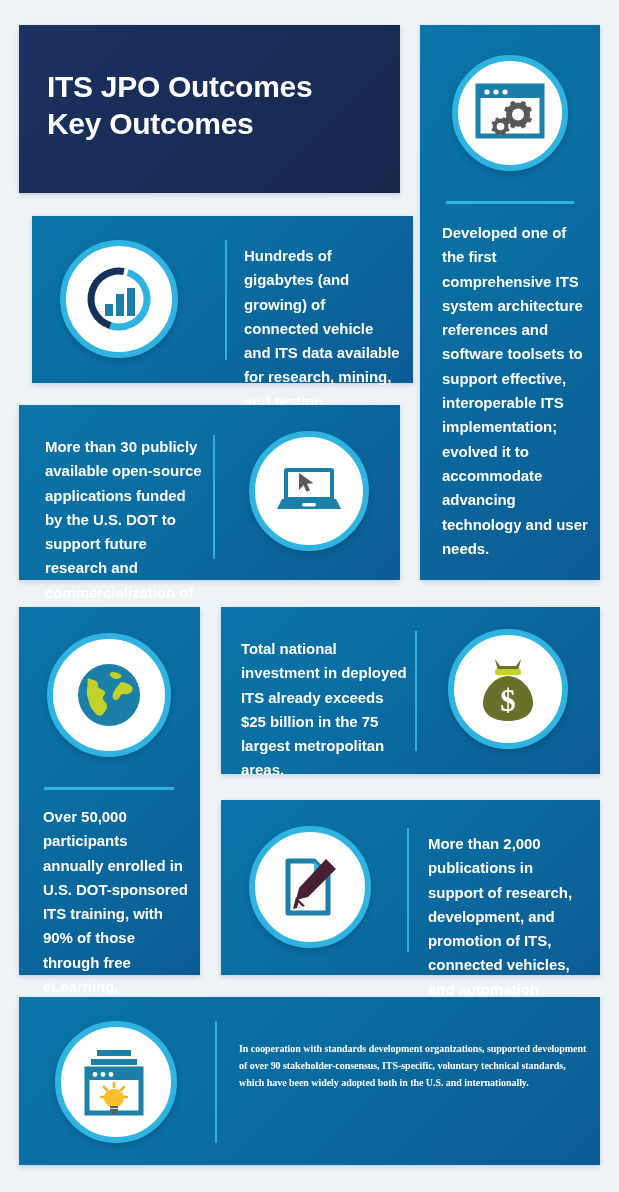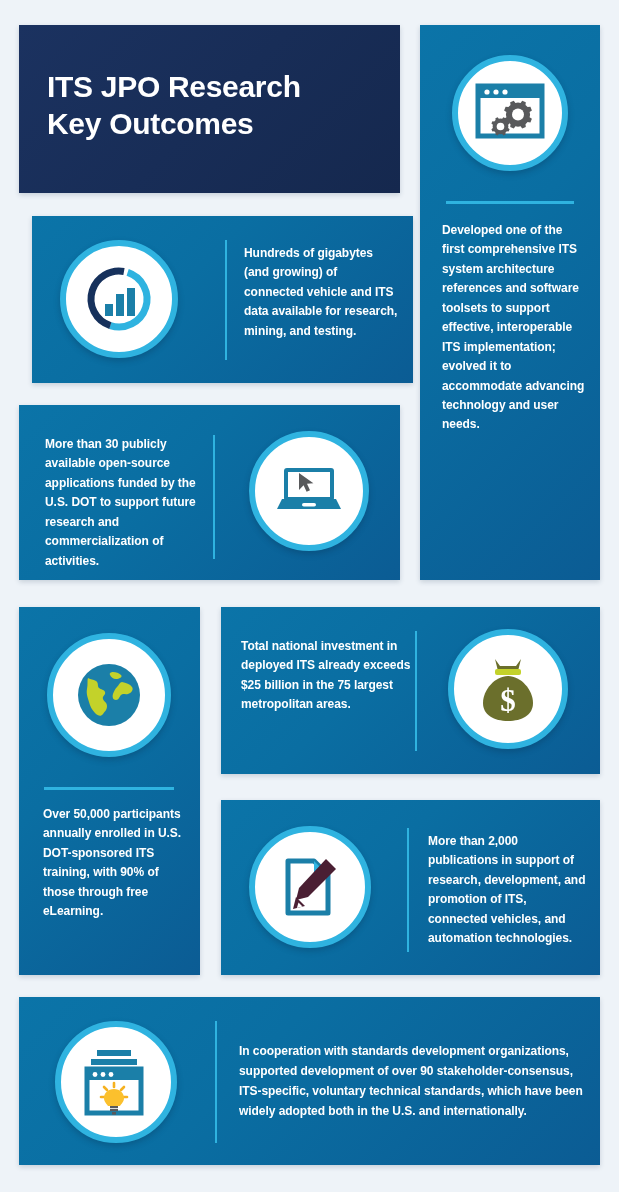--- a/index.html
+++ b/index.html
@@ -33,21 +33,21 @@
     font-weight:bold;
     line-height:1.22;
     letter-spacing:-0.3px;
   }
 
   
   .body-text{
     position:absolute;
     color:#ffffff;
     font-weight:bold;
-    font-size:12px;
+    font-size:15px;
     line-height:1.62;
     letter-spacing:-0.05px;
   }
 
   
   .vdiv{position:absolute;width:2px;background:#2fb3e0;}
   .hdiv{position:absolute;height:3px;background:#2fb3e0;}
 
   
   .icon-wrap{position:absolute;}
@@ -88,30 +88,30 @@
   #money-icon-wrap{left:227px;top:22px;width:120px;height:120px;position:absolute;}
 
   #pubs-card{left:221px;top:800px;width:379px;height:175px;}
   #pubs-icon-wrap{left:28px;top:26px;width:122px;height:122px;position:absolute;}
   #pubs-div{left:186px;top:28px;height:124px;}
   #pubs-text{left:207px;top:32px;width:160px;}
 
   #standards-card{left:19px;top:997px;width:581px;height:168px;}
   #std-icon-wrap{left:36px;top:24px;width:122px;height:122px;position:absolute;}
   #std-div{left:196px;top:24px;height:122px;}
-  #std-text{left:220px;top:44px;width:350px;font-size:12px;line-height:1.68;}
+  #std-text{left:220px;top:44px;width:350px;font-size:10px;line-height:1.68;font-family:Liberation Serif, serif;}
 </style>
 </head>
 <body>
 
 <div class="stage">
 
   <div class="card navy" id="title-card">
     <div class="title-text">
-      <div>ITS JPO Research</div>
+      <div>ITS JPO Outcomes</div>
       <div>Key Outcomes</div>
     </div>
   </div>
 
   <div class="card blue" id="gear-card">
     <div class="icon-wrap" id="gear-icon-wrap">
       <div class="icon-circle">
         <svg width="72" height="62" viewBox="0 0 72 62">
           <rect x="4" y="4" width="64" height="50" fill="none" stroke="#1b7fa8" stroke-width="5"></rect>
           <rect x="4" y="4" width="64" height="12" fill="#1b7fa8"></rect>

